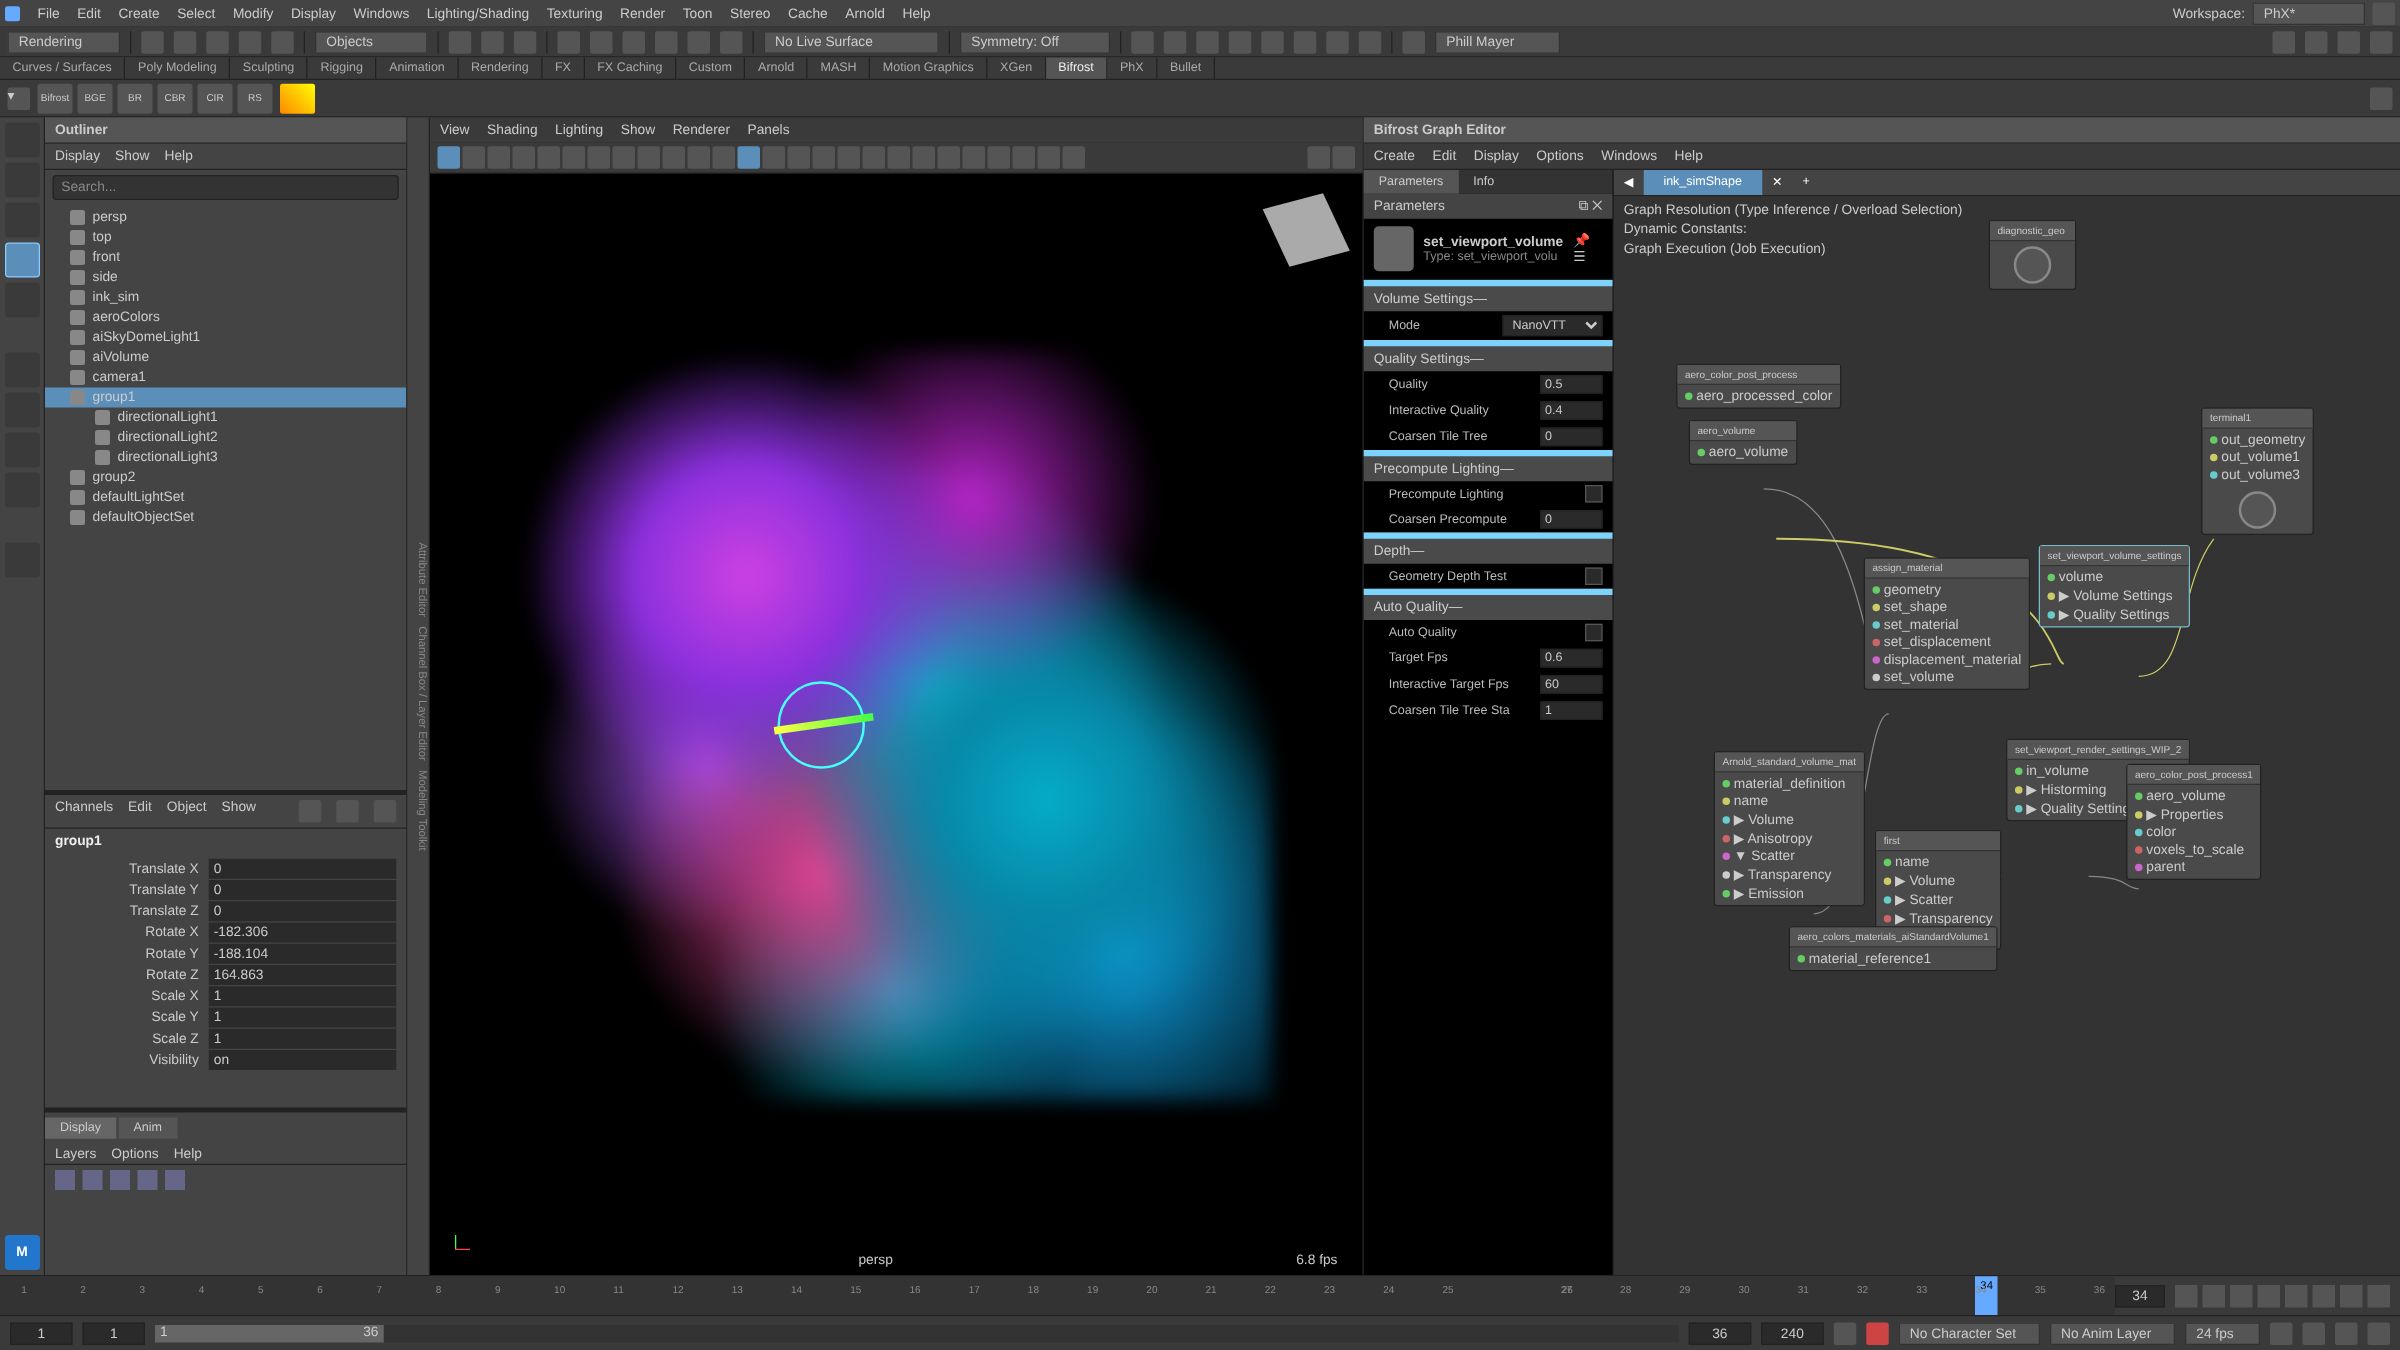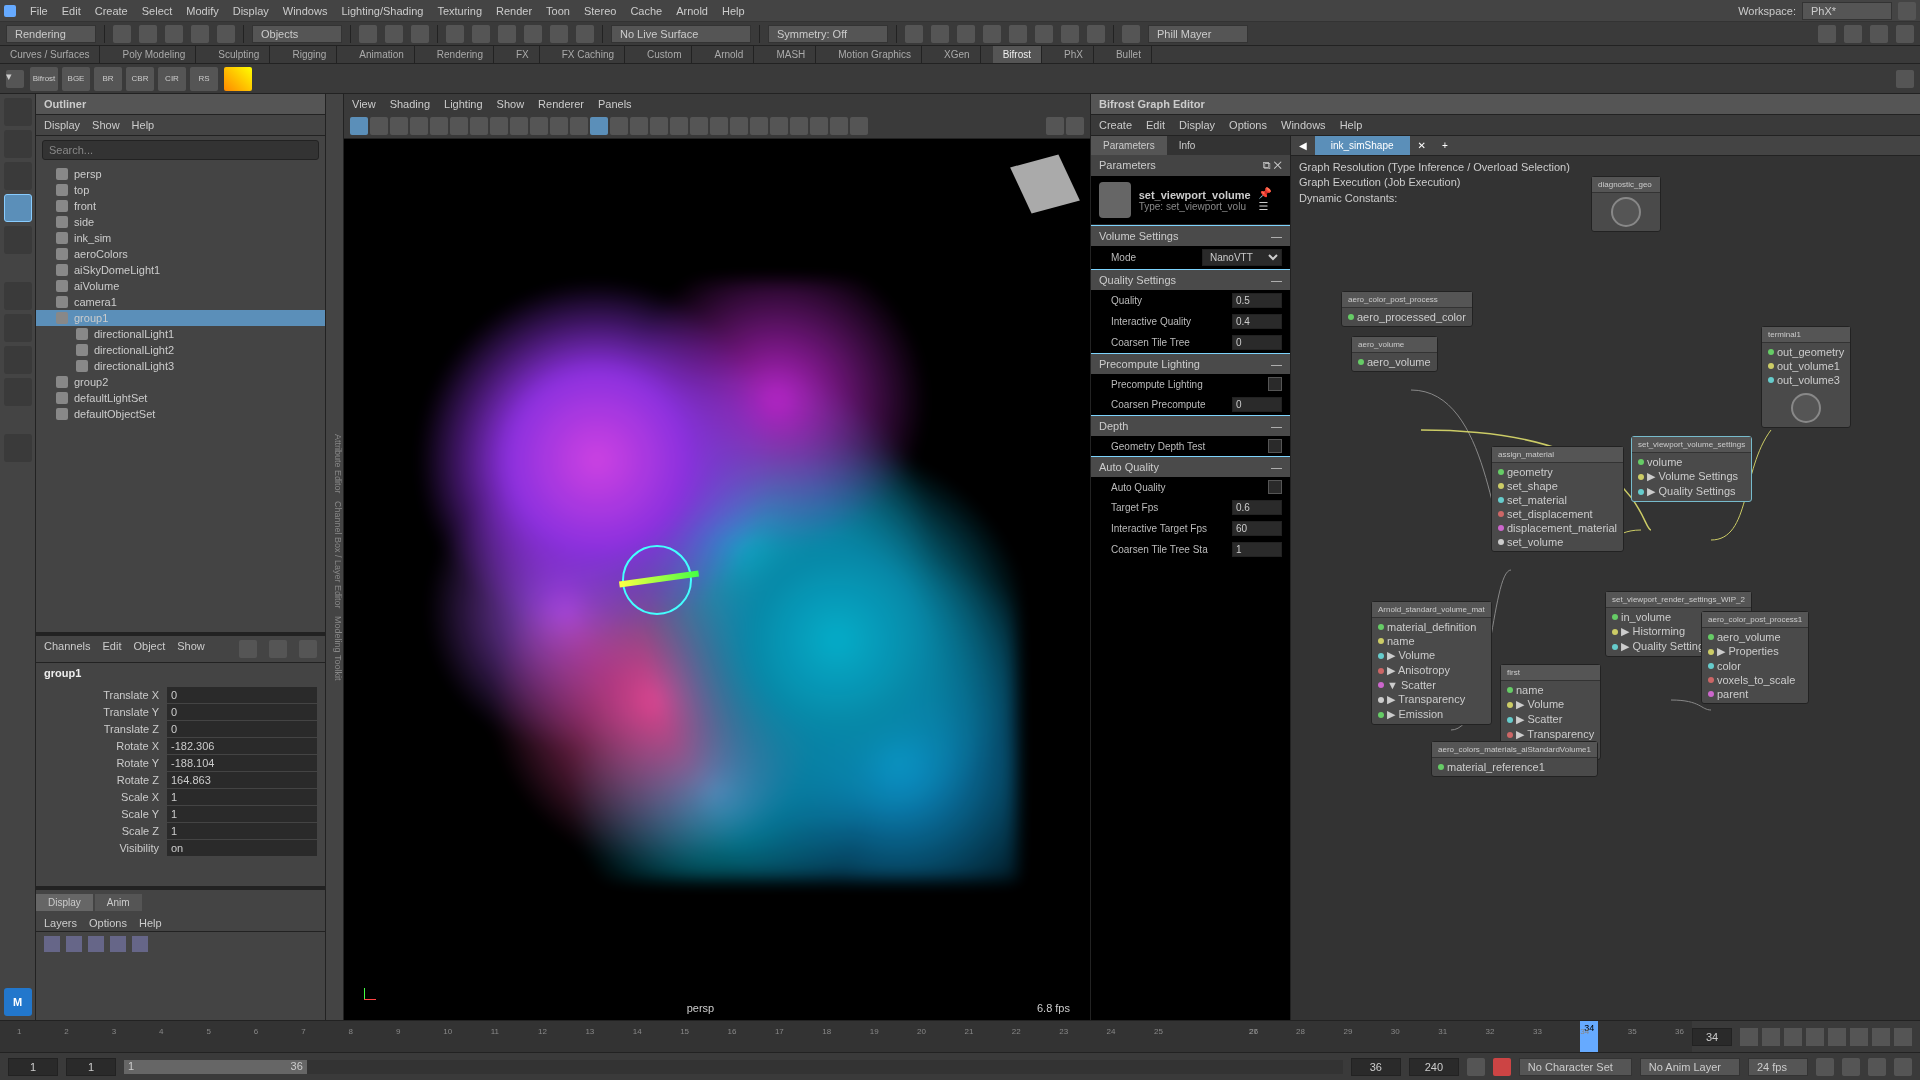--- a/index.html
+++ b/index.html
@@ -5,21 +5,21 @@
 *{margin:0;padding:0;box-sizing:border-box;font-family:"Segoe UI",Arial,sans-serif;font-size:11px;color:#ccc;user-select:none}
 body{background:#444;overflow:hidden;width:1920px;height:1080px}
 .mainmenu{height:22px;background:#444;display:flex;align-items:center;padding:0 4px;gap:14px;border-bottom:1px solid #333}
 .mainmenu .logo{width:12px;height:12px;background:#6af;border-radius:2px}
 .mainmenu span{cursor:default}
 .workspace{margin-left:auto;display:flex;align-items:center;gap:6px}
 .statusline{height:24px;background:#3a3a3a;border-bottom:1px solid #222;display:flex;align-items:center;padding:0 6px;gap:8px}
 .dropdown{background:#555;border:1px solid #333;padding:2px 18px 2px 8px;min-width:90px}
 .sep{width:1px;height:18px;background:#222}
 .iconbtn{width:18px;height:18px;background:#555;border-radius:2px}
-.shelf-tabs{height:18px;background:#3a3a3a;display:flex;gap:12px;border-bottom:1px solid #222}
+.shelf-tabs{height:18px;background:#3a3a3a;display:flex;gap:0;border-bottom:1px solid #222}
 .shelf-tabs span{padding:3px 10px;border-right:1px solid #222;font-size:10px;color:#aaa}
 .shelf-tabs span.active{background:#555;color:#eee}
 .shelf{height:30px;background:#3a3a3a;display:flex;align-items:center;padding:0 6px;gap:6px;border-bottom:1px solid #222}
 .shelfbtn{width:28px;height:24px;background:#555;border-radius:2px;font-size:8px;display:flex;align-items:center;justify-content:center}
 .body{display:flex;height:calc(100% - 94px - 60px)}
 .toolbox{width:36px;background:#444;border-right:1px solid #222;display:flex;flex-direction:column;gap:4px;padding:4px;align-items:center}
 .toolbtn{width:28px;height:28px;background:#3a3a3a;border-radius:3px}
 .toolbtn.active{background:#5b8fb9;border:1px solid #8cf}
 .left{width:290px;background:#444;display:flex;flex-direction:column;border-right:1px solid #222}
 .panel-title{background:#555;padding:4px 8px;font-weight:600;border-bottom:1px solid #222}
@@ -61,21 +61,21 @@
 .right{width:830px;background:#444;display:flex;border-left:1px solid #222}
 .graph{flex:1;display:flex;flex-direction:column}
 .graph-menu{display:flex;gap:14px;padding:4px 8px;background:#3a3a3a;border-bottom:1px solid #222}
 .graph-body{flex:1;display:flex}
 .params{width:200px;background:#000000;border-right:1px solid #222;display:flex;flex-direction:column}
 .params-tabs{display:flex;background:#333}
 .params-tabs span{padding:4px 12px;font-size:10px}
 .params-tabs span.active{background:#555}
 .params-title{padding:6px 8px;display:flex;align-items:center;gap:8px;border-bottom:1px solid #222}
 .params-title .nodeico{width:36px;height:36px;background:#666;border-radius:4px}
-.params-section{padding:4px 8px;background:#4a4a4a;border-top:1px solid #7dd3fc;display:flex;justify-content:space-between}
+.params-section{padding:4px 8px;background:#4a4a4a;border-top:5px solid #7dd3fc;display:flex;justify-content:flex-start}
 .params-row{padding:3px 8px 3px 20px;display:flex;align-items:center}
 .params-row label{flex:1;font-size:10px;color:#bbb}
 .params-row input,.params-row select{width:50px;background:#2a2a2a;border:1px solid #222;color:#ccc;padding:1px 3px;font-size:10px}
 .params-row select{width:80px}
 .params-row .chk{width:14px;height:14px;background:#2a2a2a;border:1px solid #555}
 .nodegraph{flex:1;background:#333;position:relative;overflow:hidden}
 .ng-tabs{display:flex;background:#444;border-bottom:1px solid #222}
 .ng-tabs span{padding:4px 16px;background:#5b8fb9;color:#fff;font-size:10px}
 .ng-info{padding:4px 8px;color:#888;font-size:9px;line-height:1.4}
 .node{position:absolute;background:#4a4a4a;border:1px solid #222;border-radius:3px;min-width:70px}
@@ -528,22 +528,22 @@
         </div>
         <div class="nodegraph">
           <div class="ng-tabs">
             <span style="background:#444;padding:4px 8px">◀</span>
             <span>ink_simShape</span>
             <span style="background:#444;padding:4px 8px">✕</span>
             <span style="background:#444;padding:4px 8px">+</span>
           </div>
           <div class="ng-info">
             <div>Graph Resolution (Type Inference / Overload Selection)</div>
+            <div>Dynamic Constants:</div>
             <div>Graph Execution (Job Execution)</div>
-            <div>Dynamic Constants:</div>
           </div>
           <svg class="wire" width="100%" height="100%">
             <path d="M120,180 C200,180 200,340 220,340" stroke="#888" fill="none"></path>
             <path d="M130,220 C350,220 350,320 360,320" stroke="#cc6" fill="none" stroke-width="1.5"></path>
             <path d="M280,340 C320,340 320,320 350,320" stroke="#cc6" fill="none"></path>
             <path d="M420,330 C460,330 450,260 480,220" stroke="#cc6" fill="none"></path>
             <path d="M160,520 C200,520 200,360 220,360" stroke="#888" fill="none"></path>
             <path d="M260,540 C300,540 300,490 310,490" stroke="#888" fill="none"></path>
             <path d="M380,490 C410,490 410,500 420,500" stroke="#888" fill="none"></path>
           </svg>

